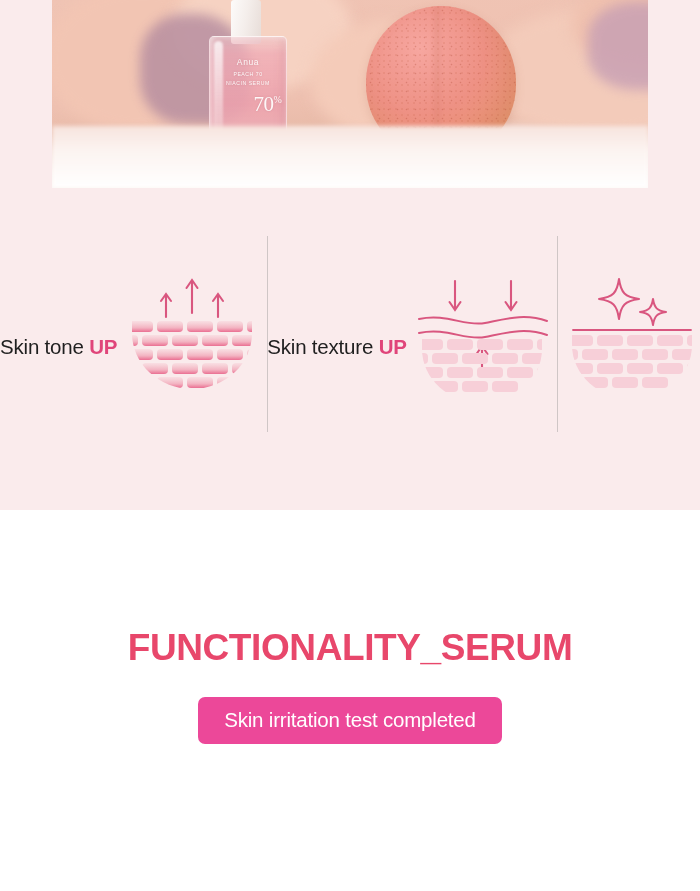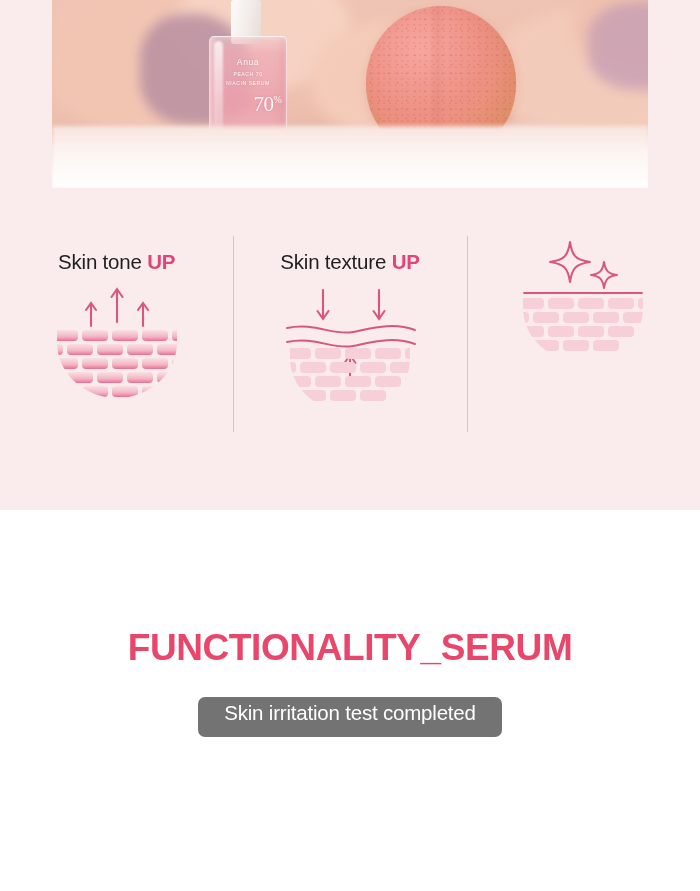--- a/index.html
+++ b/index.html
@@ -166,21 +166,21 @@
     left: 0;
     top: 228px;
     width: 700px;
     height: 215px;
     display: flex;
   }
   .feature {
     flex: 1;
     position: relative;
     display: flex;
-    flex-direction: column;
+    flex-direction: row;
     align-items: center;
   }
   .feature + .feature::before {
     content: "";
     position: absolute;
     left: 0;
     top: 8px;
     width: 1px;
     height: 196px;
     background: #cfc6c6;
@@ -225,25 +225,25 @@
     font-size: 26px;
     line-height: 1.33;
     color: #231f20;
     letter-spacing: -0.3px;
   }
   .badge-wrap {
     margin-top: 28px;
   }
   .badge {
     display: inline-block;
-    background: #737373;
+    background: #ec4899;
     color: #ffffff;
     font-size: 20.5px;
     letter-spacing: -0.2px;
-    padding: 4px 26px 12px;
+    padding: 11px 26px 12px;
     border-radius: 7px;
     border: none;
     font-family: "Liberation Sans", sans-serif;
   }
 </style>
 </head>
 <body>
 
 <div class="page">
 

